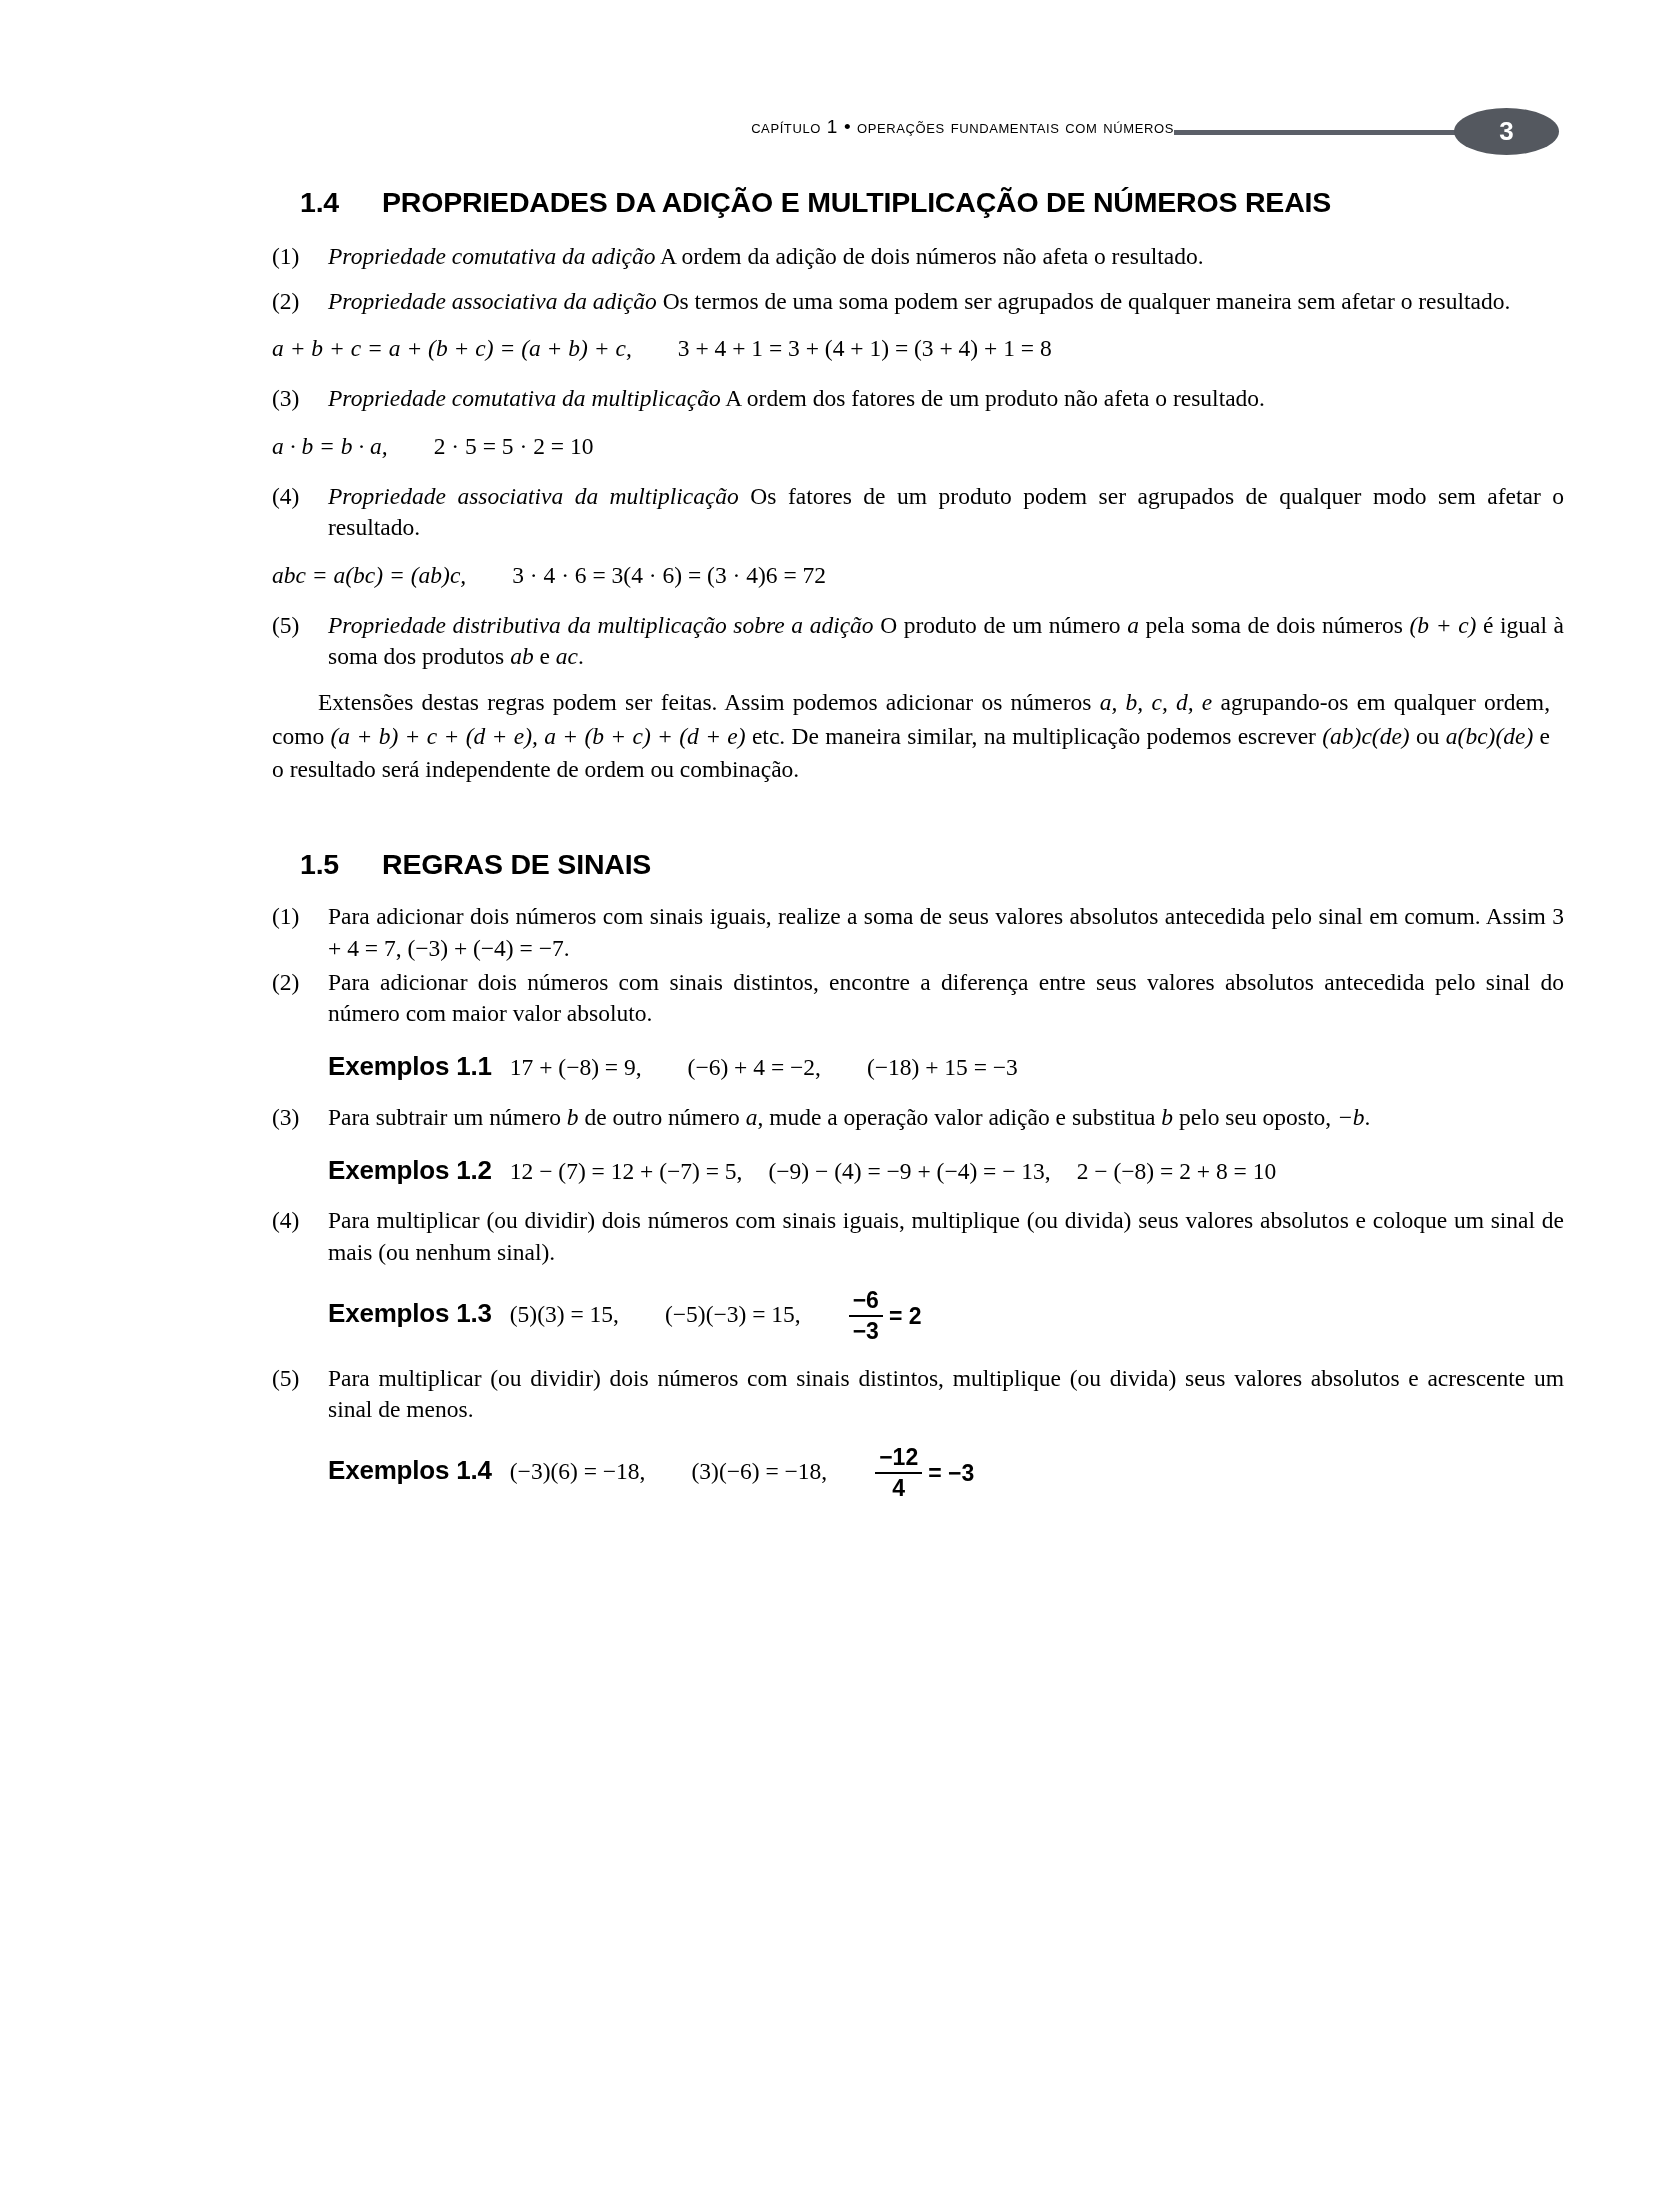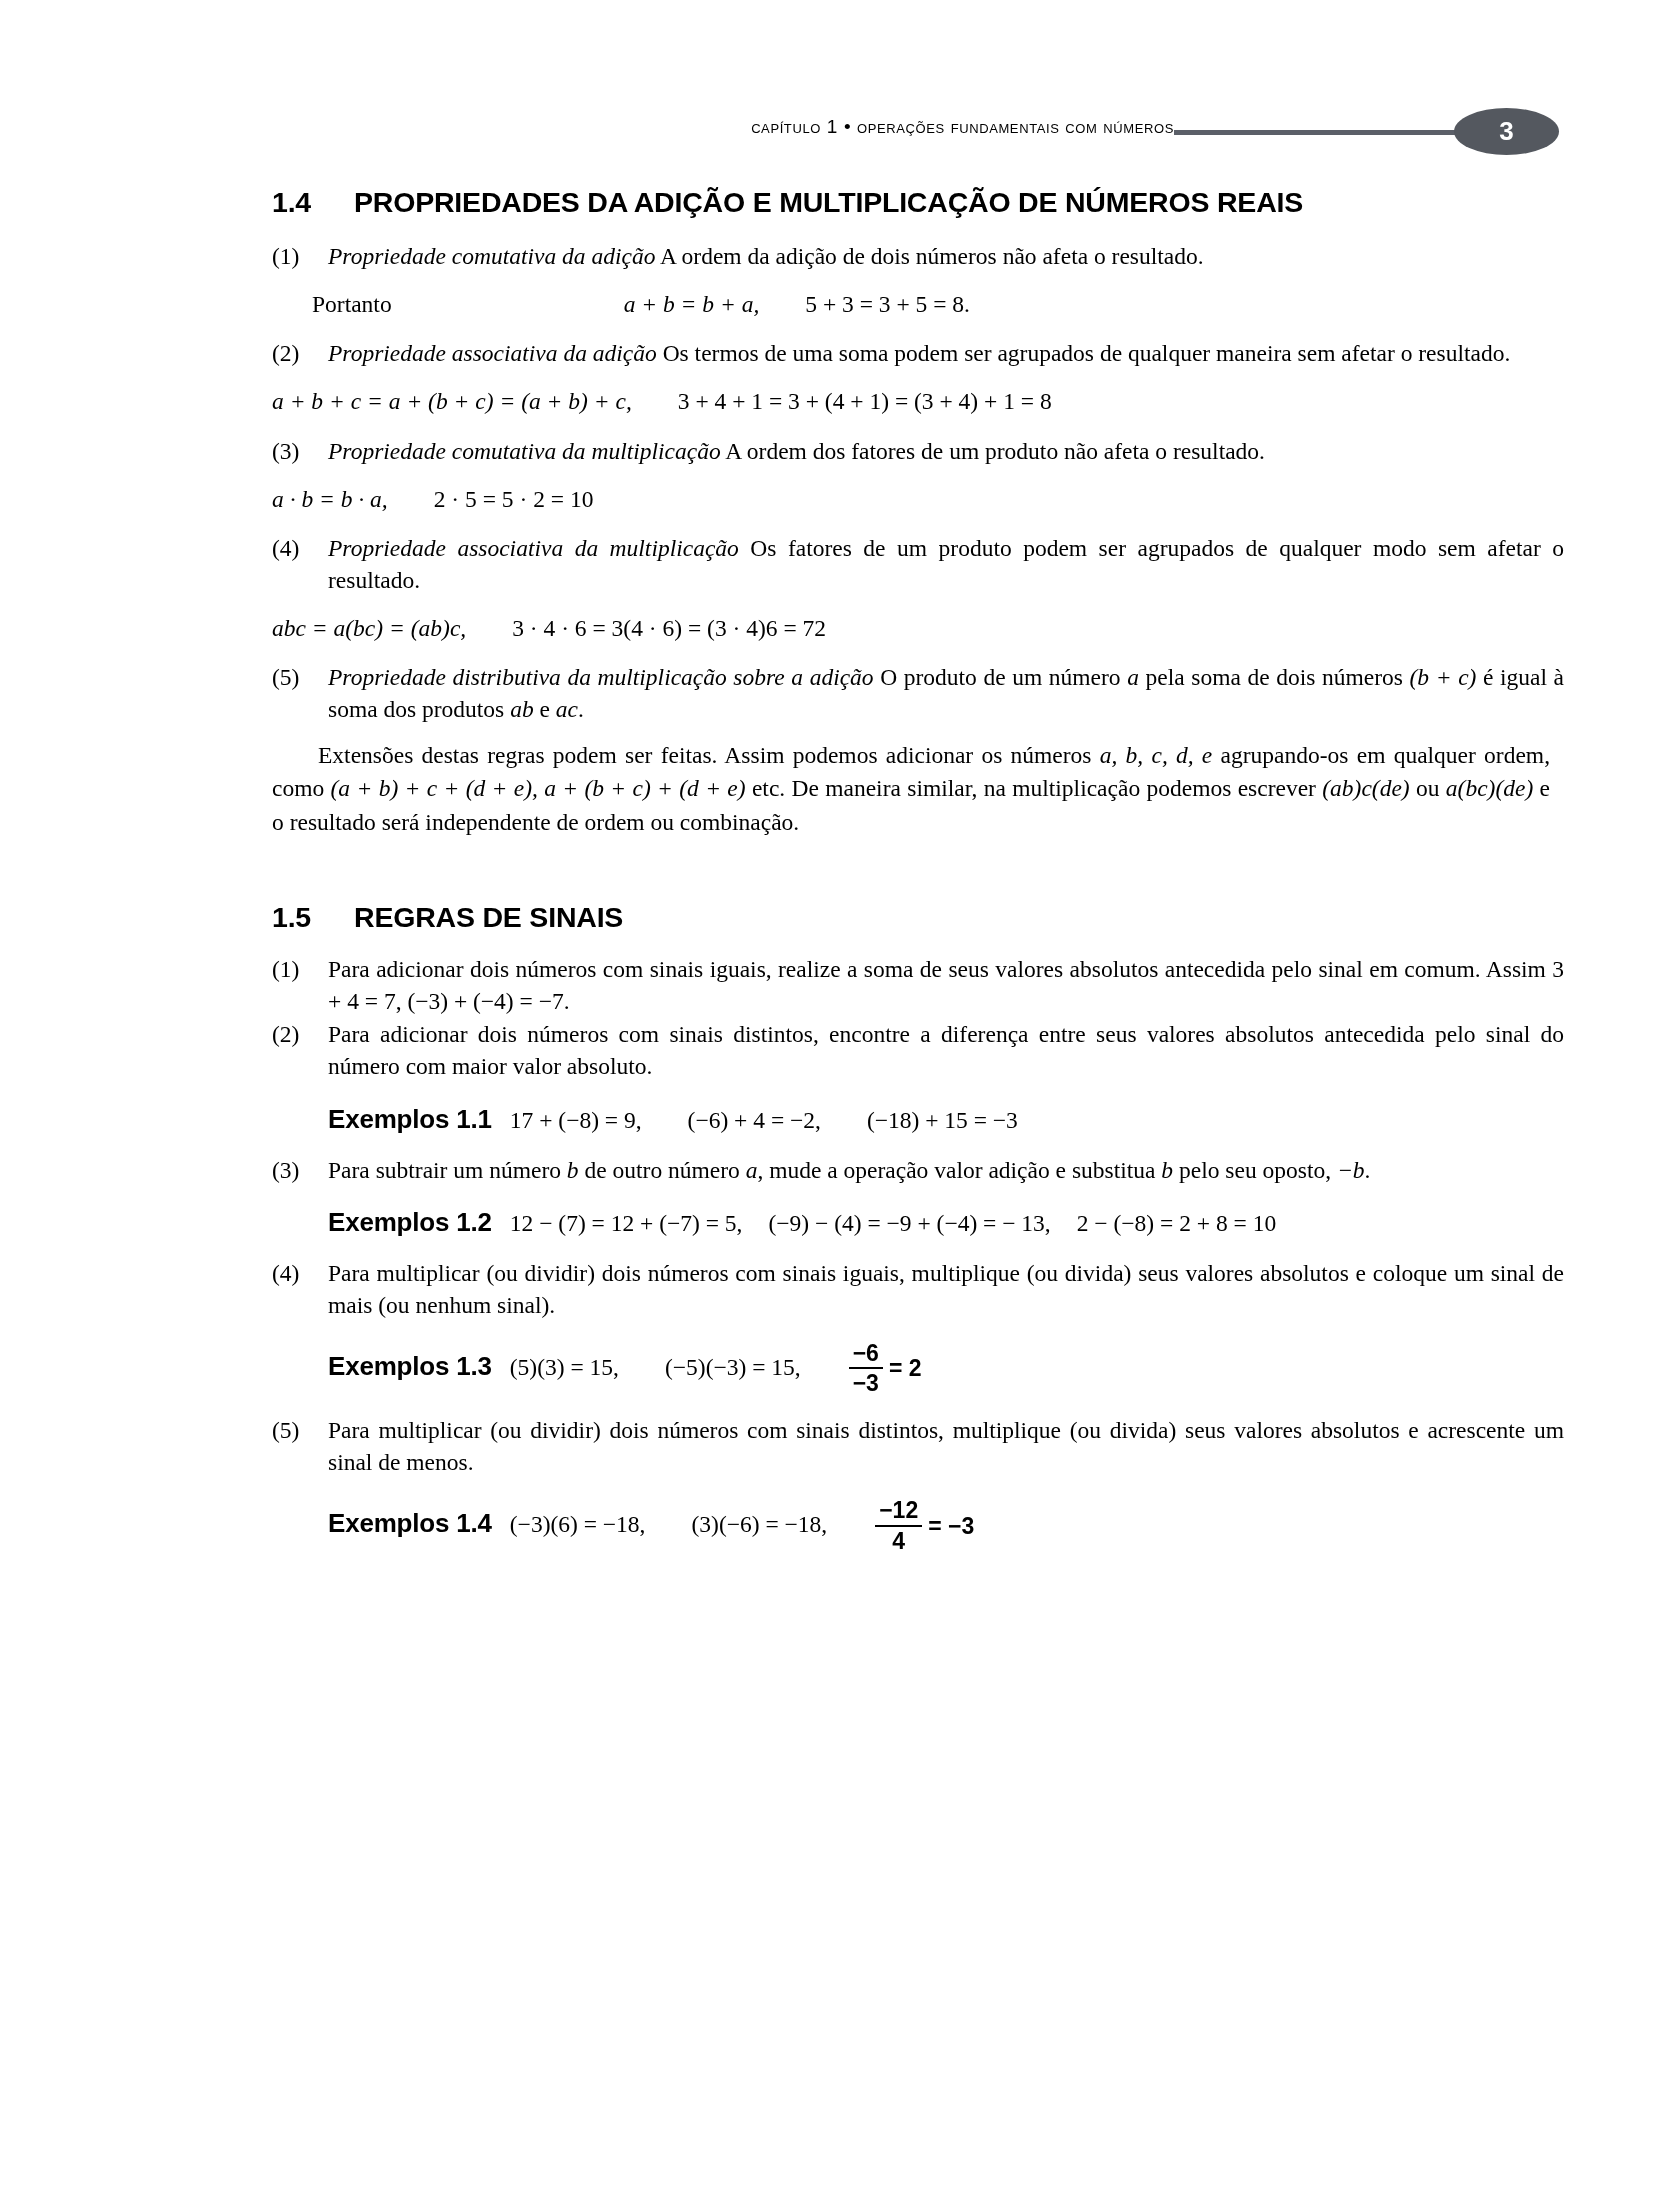--- a/index.html
+++ b/index.html
@@ -81,20 +81,21 @@
     font-family: "Liberation Sans", "DejaVu Sans", sans-serif;
     font-weight: bold;
     font-size: 28.5px;
     margin: 0 0 22px 0;
     letter-spacing: -0.2px;
     white-space: nowrap;
   }
   h2.section .num {
     display: inline-block;
     width: 82px;
+    margin-left: 28px;
   }
   h2.s15 {
     margin-top: 62px;
     margin-bottom: 20px;
   }
 
   .item {
     position: relative;
     padding-left: 56px;
     margin: 0 0 13px 0;
@@ -191,23 +192,20 @@
   <div class="content">
 
     <h2 class="section">
       <span class="num">1.4</span><span>PROPRIEDADES DA ADIÇÃO E MULTIPLICAÇÃO DE NÚMEROS REAIS</span>
     </h2>
 
     <div class="item">
       <span class="mark">(1)</span><i>Propriedade comutativa da adição</i> <span>A ordem da adição de dois números não afeta o resultado.</span>
     </div>
 
-    <div class="eqline indent">
-      <span>Portanto</span><span class="gap"></span><span class="gap-l"></span><span class="gap-l"></span><span class="gap-l"></span><span class="mathit">a + b = b + a,</span><span class="gap"></span><span>5 + 3 = 3 + 5 = 8.</span>
-    </div>
 
     <div class="item">
       <span class="mark">(2)</span><i>Propriedade associativa da adição</i> <span>Os termos de uma soma podem ser agrupados de qualquer maneira sem afetar o resultado.</span>
     </div>
 
     <div class="eqline center">
       <span class="mathit">a + b + c = a + (b + c) = (a + b) + c,</span><span class="gap"></span><span>3 + 4 + 1 = 3 + (4 + 1) = (3 + 4) + 1 = 8</span>
     </div>
 
     <div class="item">

